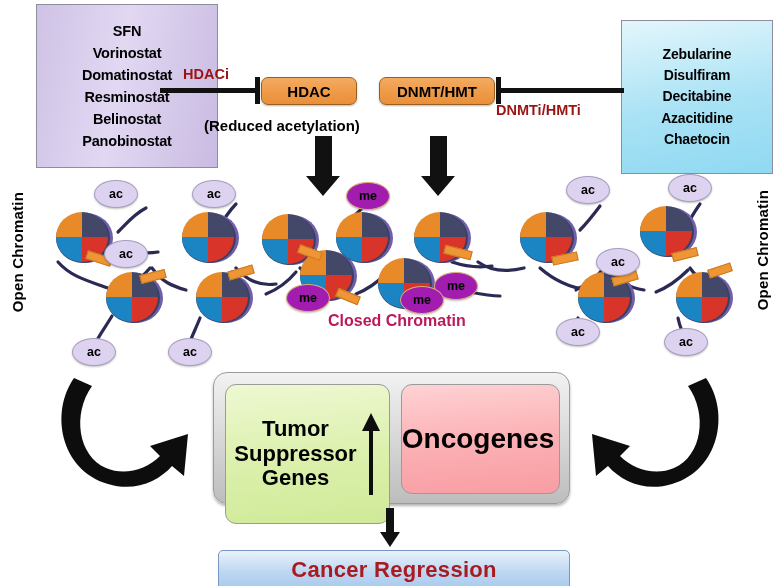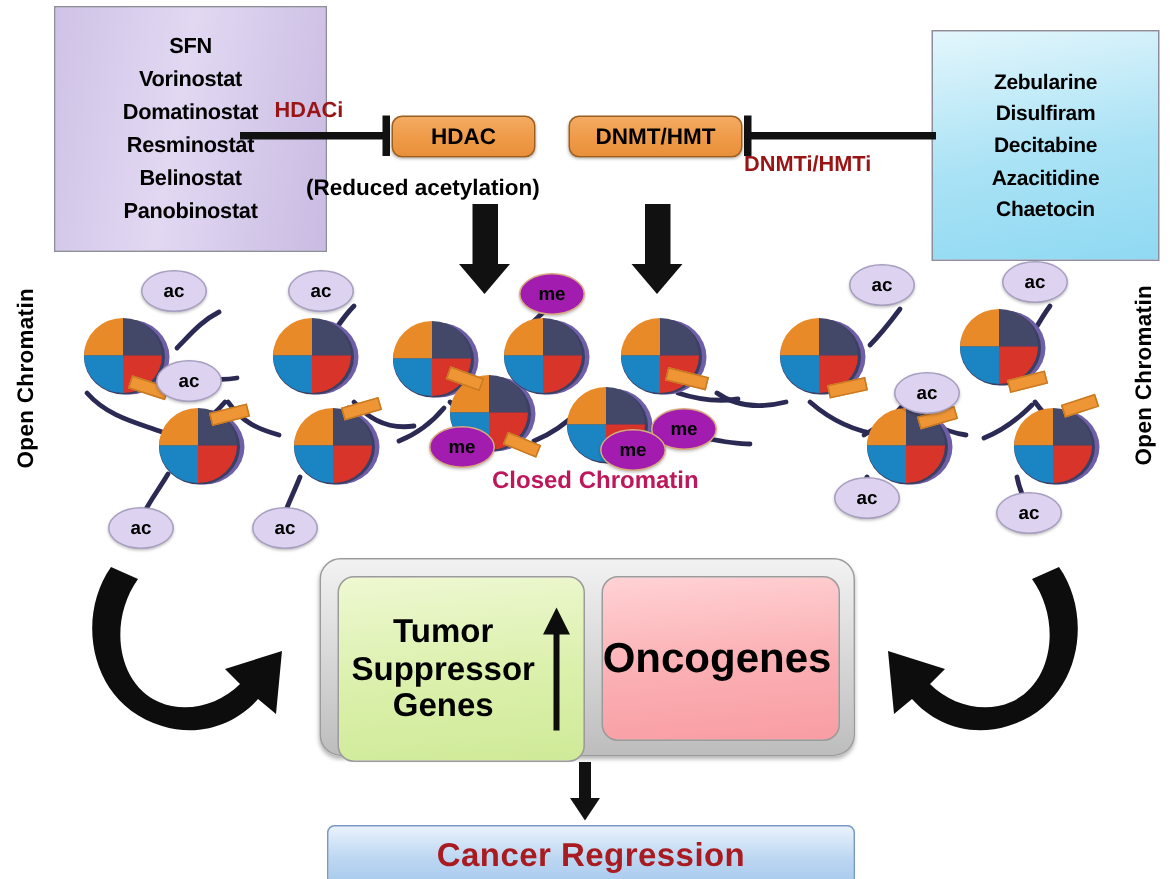--- a/index.html
+++ b/index.html
@@ -83,21 +83,21 @@
   svg.links{position:absolute;left:0;top:0;width:781px;height:586px;
      pointer-events:none;}
 
   
   #gene-panel{position:absolute;left:213px;top:372px;width:357px;height:132px;
      box-sizing:border-box;border:1px solid #9b9b9b;border-radius:14px;
      background:linear-gradient(180deg,#f2f2f2 0%,#d8d8d8 50%,#bdbdbd 100%);
      box-shadow:0 2px 3px rgba(0,0,0,.3);}
   .gene-box{position:absolute;box-sizing:border-box;border:1px solid #9b9b9b;
      border-radius:11px;display:flex;align-items:center;justify-content:center;}
-  #tsg-box{left:11px;top:11px;width:165px;height:124px;
+  #tsg-box{left:11px;top:11px;width:165px;height:140px;
      background:linear-gradient(175deg,#eef8d2 0%,#dbf0ab 55%,#cfea98 100%);}
   #onco-box{left:187px;top:11px;width:159px;height:110px;
      background:linear-gradient(175deg,#ffd2d4 0%,#fbafb3 55%,#f89da3 100%);}
   .gene-text{font-weight:bold;color:#000;text-align:center;line-height:1.12;}
   #tsg-text{font-size:22px;}
   #onco-text{font-size:28px;}
 
   
   #cancer-box{position:absolute;left:218px;top:550px;width:352px;height:40px;
      box-sizing:border-box;border:1px solid #7798c3;border-radius:5px;

